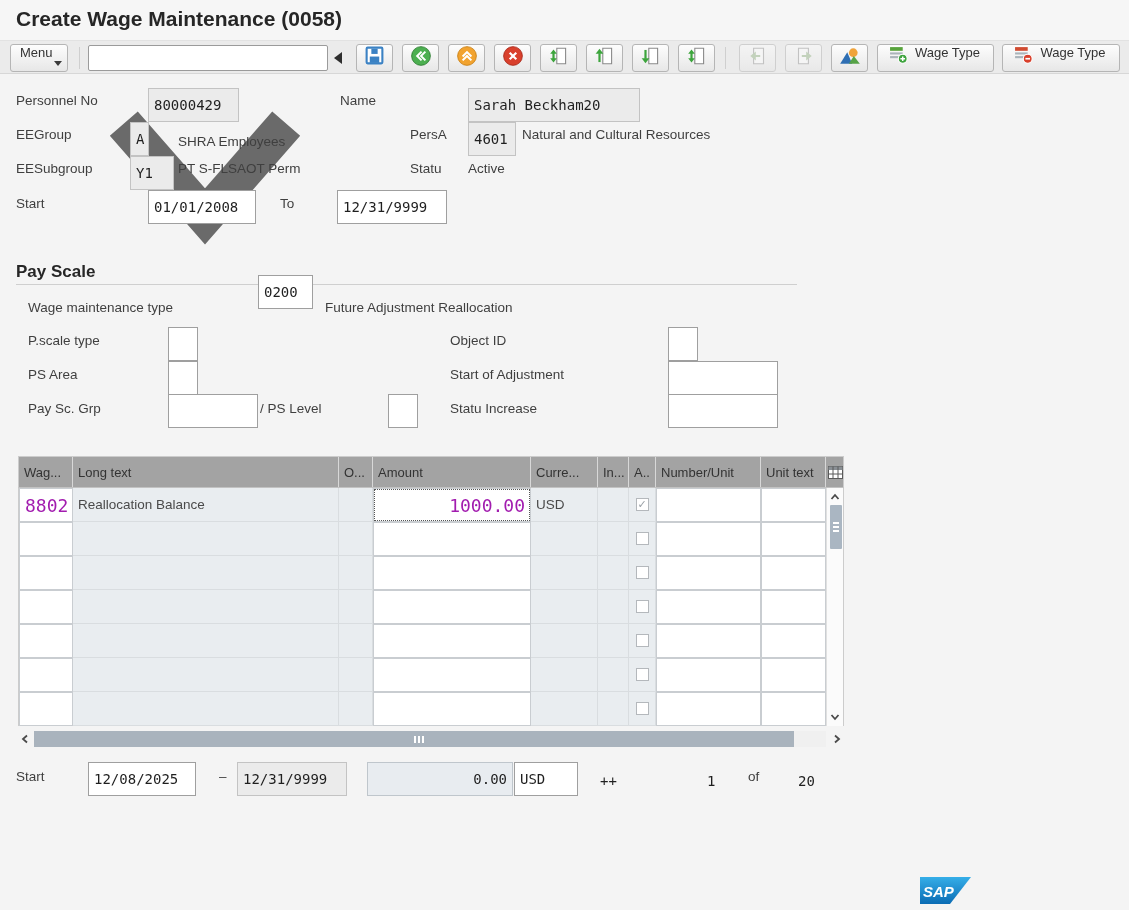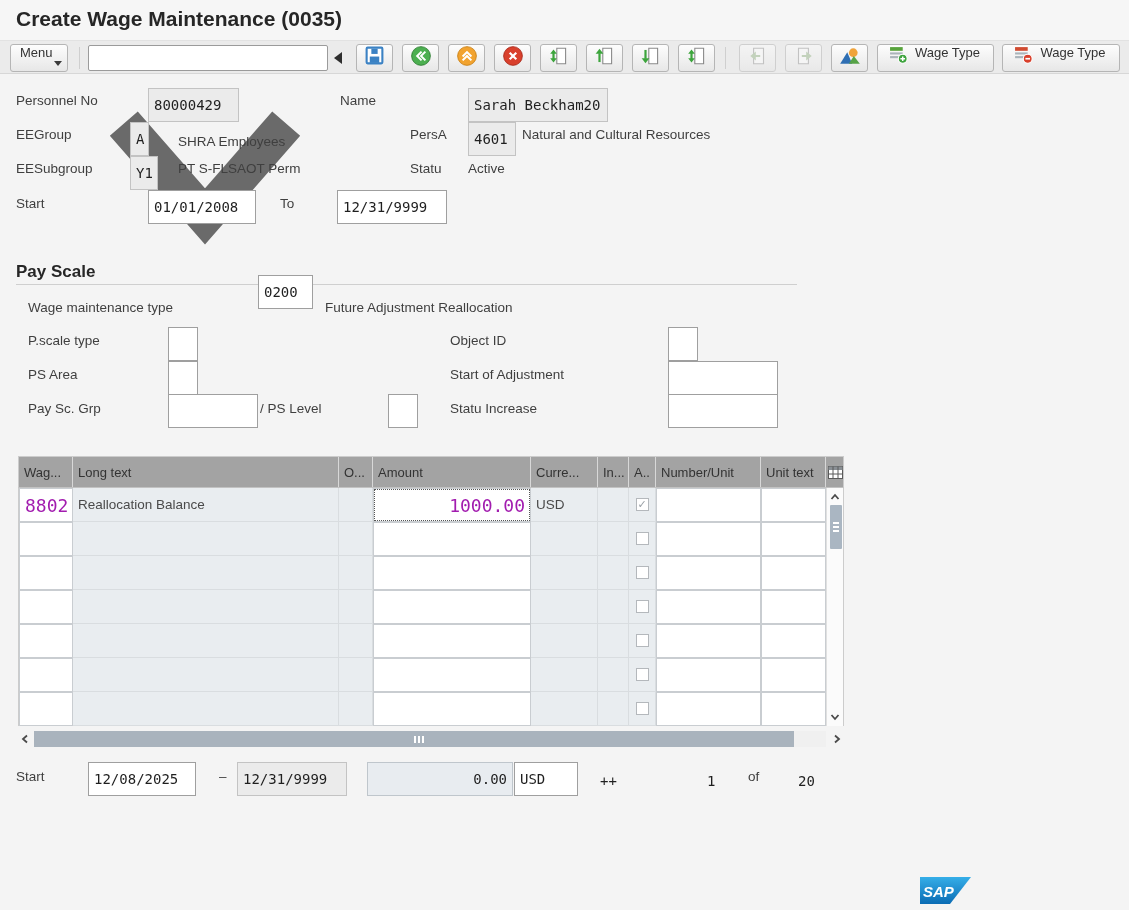--- a/index.html
+++ b/index.html
@@ -72,21 +72,21 @@
 
   
   .sap-logo { position:absolute; left:920px; top:877px; width:51px; height:27px; }
 </style>
 </head>
 <body>
 
 <div id="screen">
 
   <div class="titlebar">
-    <div class="title">Create Wage Maintenance (0035)</div>
+    <div class="title">Create Wage Maintenance (0058)</div>
   </div>
 
   <div class="toolbar">
     <div class="tbtn menu-btn">
       <span>Menu</span>
       <span class="menu-caret"></span>
     </div>
     <div class="tb-sep" style="left:79px"></div>
 
     <div class="cmdbox">
@@ -192,31 +192,31 @@
         <circle cx="13" cy="13" r="4.2" fill="#d9402c" stroke="#fff" stroke-width="1"></circle>
         <path d="M10.8 13 H15.2" stroke="#fff" stroke-width="1.6"></path>
       </svg>
       <span>Wage Type</span>
     </div>
   </div>
 
   <div class="lbl" style="left:16px; top:93px">Personnel No</div>
   <div class="fld ro" style="left:148px; top:88px; width:91px">80000429</div>
   <div class="lbl" style="left:340px; top:93px">Name</div>
-  <div class="fld ro" style="left:468px; top:88px; width:140px">Sarah Beckham20</div>
+  <div class="fld ro" style="left:468px; top:88px; width:172px">Sarah Beckham20</div>
 
   <div class="lbl" style="left:16px; top:127px">EEGroup</div>
   <div class="fld ro" style="left:130px; top:122px; width:19px">A</div>
   <div class="val-text" style="left:178px; top:134px">SHRA Employees</div>
   <div class="lbl" style="left:410px; top:127px">PersA</div>
   <div class="fld ro" style="left:468px; top:122px; width:48px">4601</div>
   <div class="val-text" style="left:522px; top:127px">Natural and Cultural Resources</div>
 
   <div class="lbl" style="left:16px; top:161px">EESubgroup</div>
-  <div class="fld ro" style="left:130px; top:156px; width:28px">Y1</div>
+  <div class="fld ro" style="left:130px; top:156px; width:44px">Y1</div>
   <div class="val-text" style="left:178px; top:161px">PT S-FLSAOT Perm</div>
   <div class="lbl" style="left:410px; top:161px">Statu</div>
   <div class="val-text" style="left:468px; top:161px">Active</div>
 
   <div class="lbl" style="left:16px; top:196px">Start</div>
   <div class="fld ed" style="left:148px; top:190px; width:108px">01/01/2008</div>
   <div class="lbl" style="left:280px; top:196px">To</div>
   <div class="fld ed" style="left:337px; top:190px; width:110px">12/31/9999</div>
 
   <div class="section-title" style="left:16px; top:262px">Pay Scale</div>

